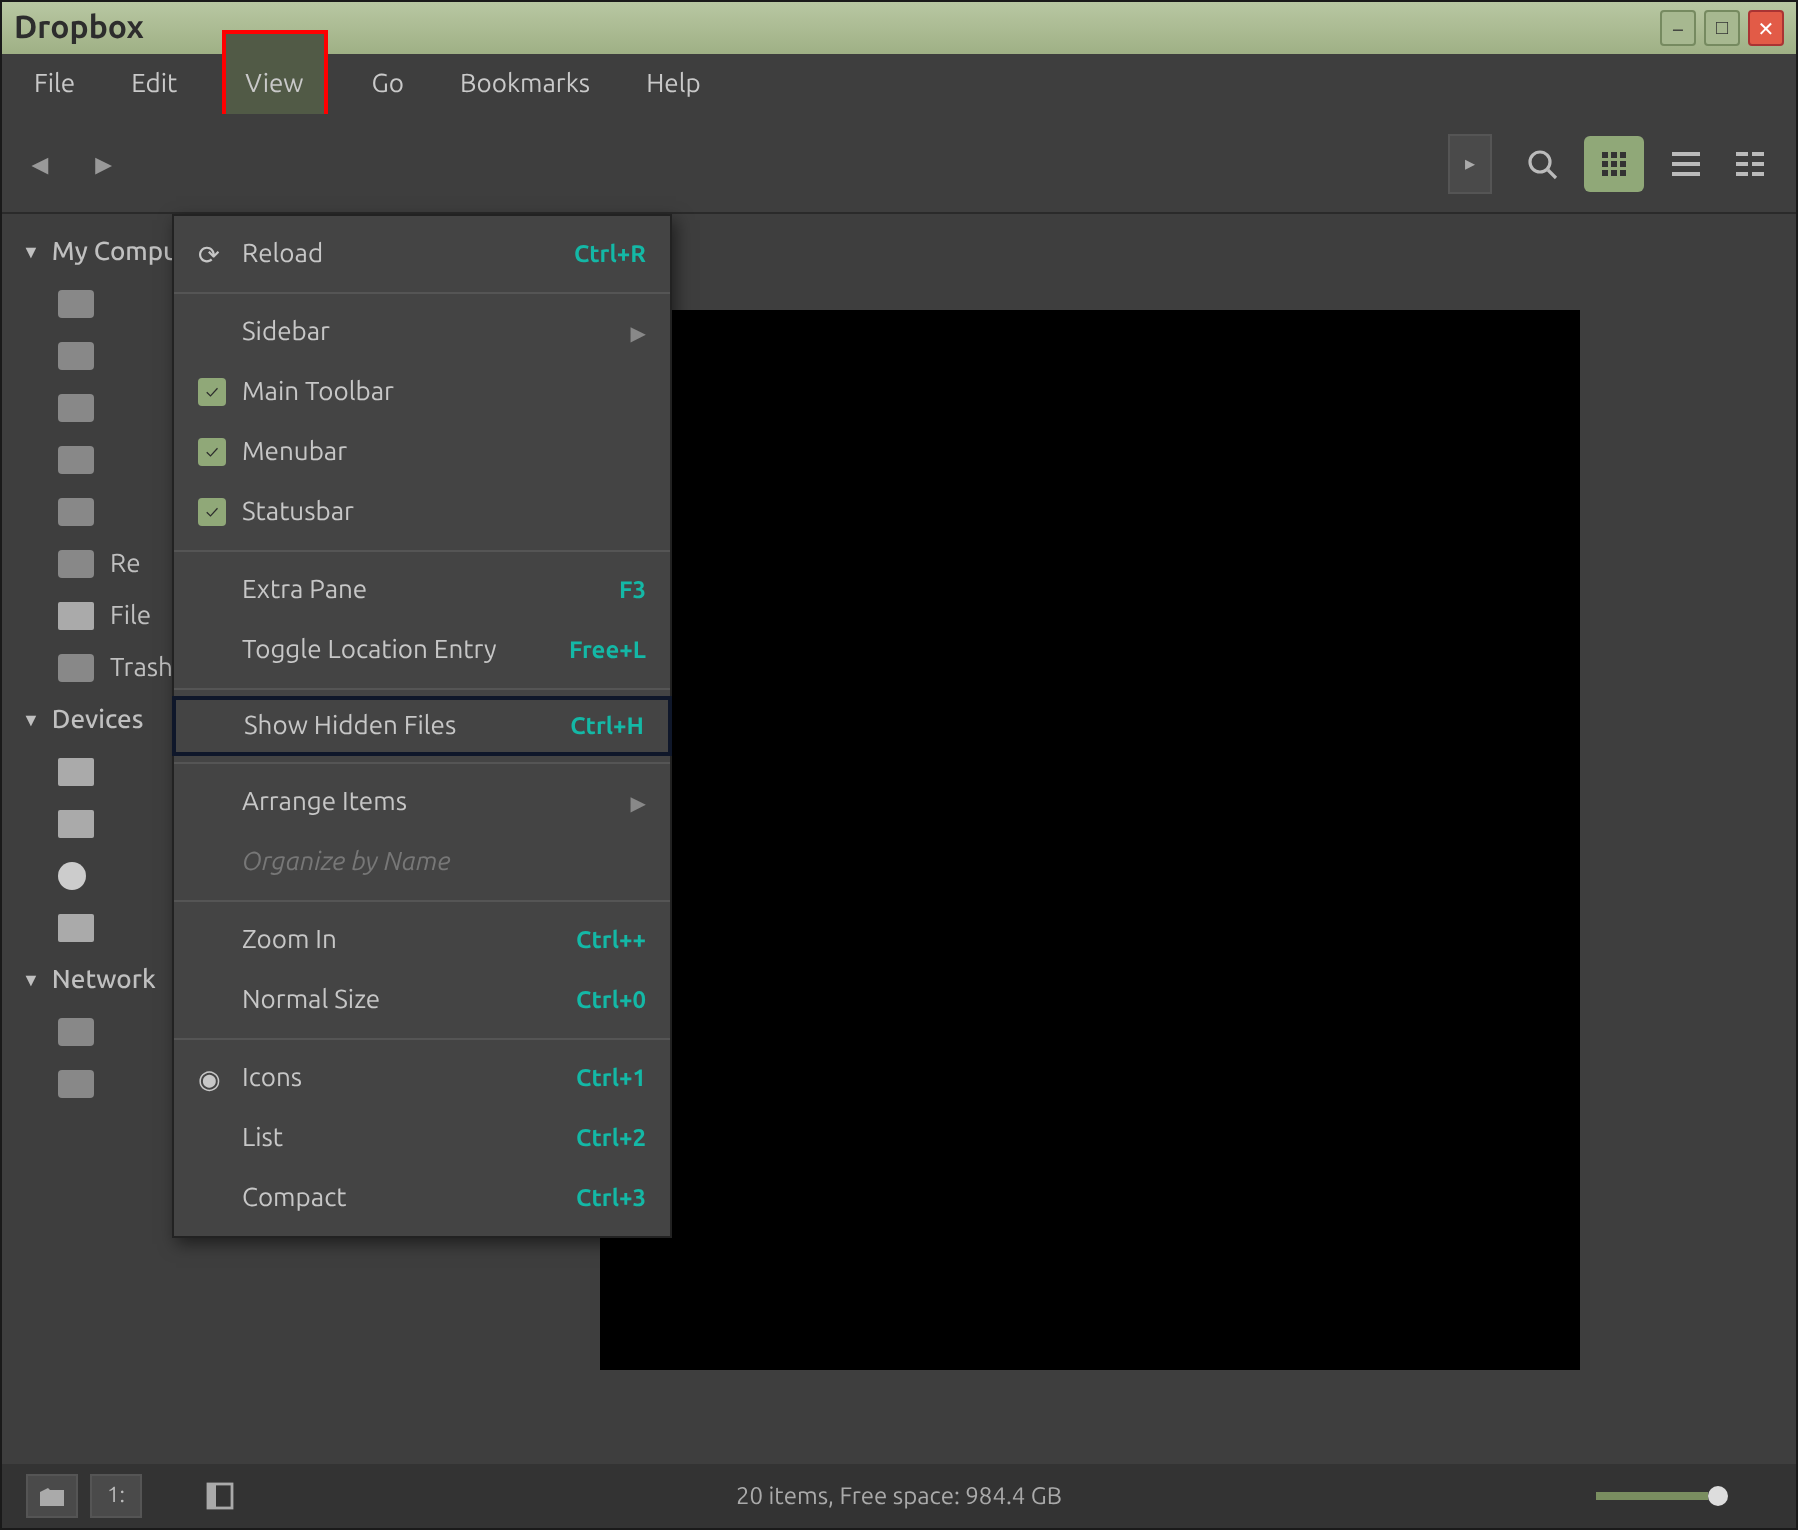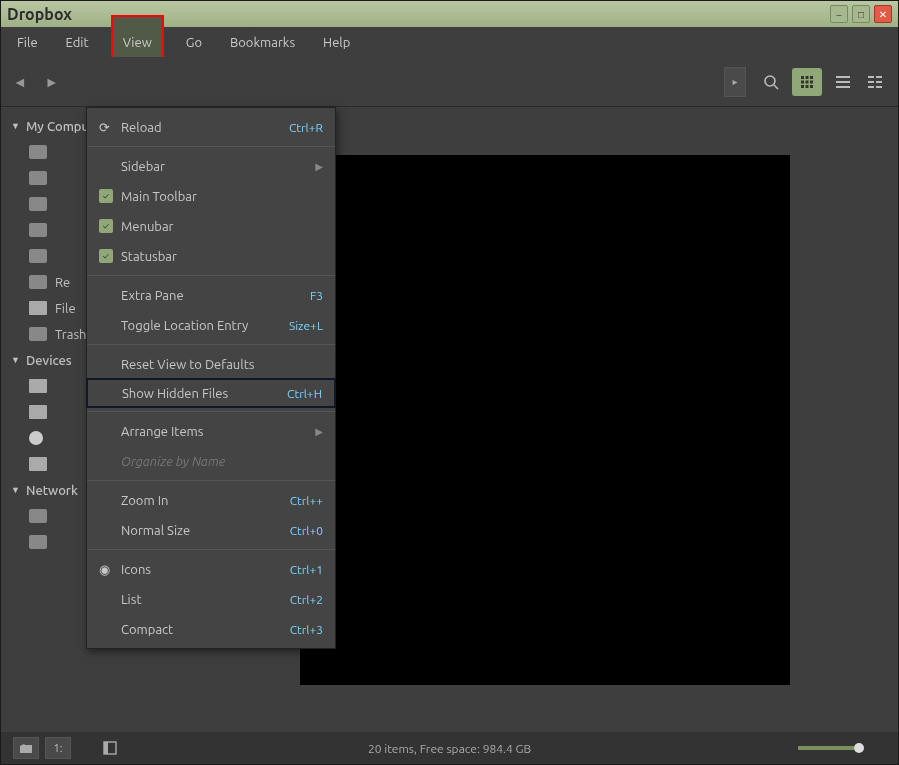--- a/index.html
+++ b/index.html
@@ -30,21 +30,21 @@
 .sb-ic.folder { background: #888; }
 .sb-ic.drive { background: #aaa; border-radius: 1px; }
 .sb-ic.disc { background: #ccc; border-radius: 50%; width: 14px; height: 14px; }
 .sb-ic.trash { background: #888; }
 .sb-item .lbl { white-space: nowrap; overflow: hidden; }
 .content { flex: 1; background: #3e3e3e; display: flex; align-items: center; justify-content: center; }
 .content-black { background: #000; width: 490px; height: 530px; margin: 12px; }
 .dropdown { position: absolute; left: 85px; top: 0; width: 250px; background: #444; border: 1px solid #222; box-shadow: 2px 3px 8px rgba(0,0,0,.5); z-index: 10; padding: 4px 0; font-size: 13px; color: #c7c7c7; }
 .dd-row { display: flex; align-items: center; padding: 6px 12px 6px 12px; gap: 8px; min-height: 30px; }
 .dd-label { flex: 1; }
-.dd-accel { color: #7dd3fc; font-size: 12px; }
+.dd-accel { color: #14b8a6; font-size: 12px; font-weight: bold; }
 .dd-sub { color: #888; font-size: 10px; }
 .dd-chk { width: 14px; height: 14px; background: #90a878; border-radius: 2px; display: flex; align-items: center; justify-content: center; font-size: 9px; color: #2d2d2d; }
 .dd-nochk { width: 14px; height: 14px; }
 .dd-sep { height: 1px; background: #555; margin: 4px 0; }
 .dd-row.disabled { color: #777; font-style: italic; }
 .dd-row.hl { border: 2px solid #0f172a; margin: -1px; }
 .statusbar { background: #333; height: 32px; display: flex; align-items: center; padding: 0 12px; color: #aaa; font-size: 12px; }
 .sb-btn { width: 26px; height: 22px; background: #4a4a4a; border: 1px solid #555; margin-right: 6px; display: flex; align-items: center; justify-content: center; font-size: 11px; color: #bbb; }
 .sb-center { position: absolute; left: 50%; transform: translateX(-50%); }
 .zoom { margin-left: auto; display: flex; align-items: center; gap: 0; }
@@ -226,27 +226,23 @@
       </div>
       <div class="dd-sep"></div>
       <div class="dd-row">
         <span class="dd-nochk"></span>
         <span class="dd-label">Extra Pane</span>
         <span class="dd-accel">F3</span>
       </div>
       <div class="dd-row">
         <span class="dd-nochk"></span>
         <span class="dd-label">Toggle Location Entry</span>
-        <span class="dd-accel">Size+L</span>
-      </div>
-      <div class="dd-sep"></div>
-      <div class="dd-row">
-        <span class="dd-nochk"></span>
-        <span class="dd-label">Reset View to Defaults</span>
-      </div>
+        <span class="dd-accel">Free+L</span>
+      </div>
+      <div class="dd-sep"></div>
       <div class="dd-row hl">
         <span class="dd-nochk"></span>
         <span class="dd-label">Show Hidden Files</span>
         <span class="dd-accel">Ctrl+H</span>
       </div>
       <div class="dd-sep"></div>
       <div class="dd-row">
         <span class="dd-nochk"></span>
         <span class="dd-label">Arrange Items</span>
         <span class="dd-sub">▶</span>

